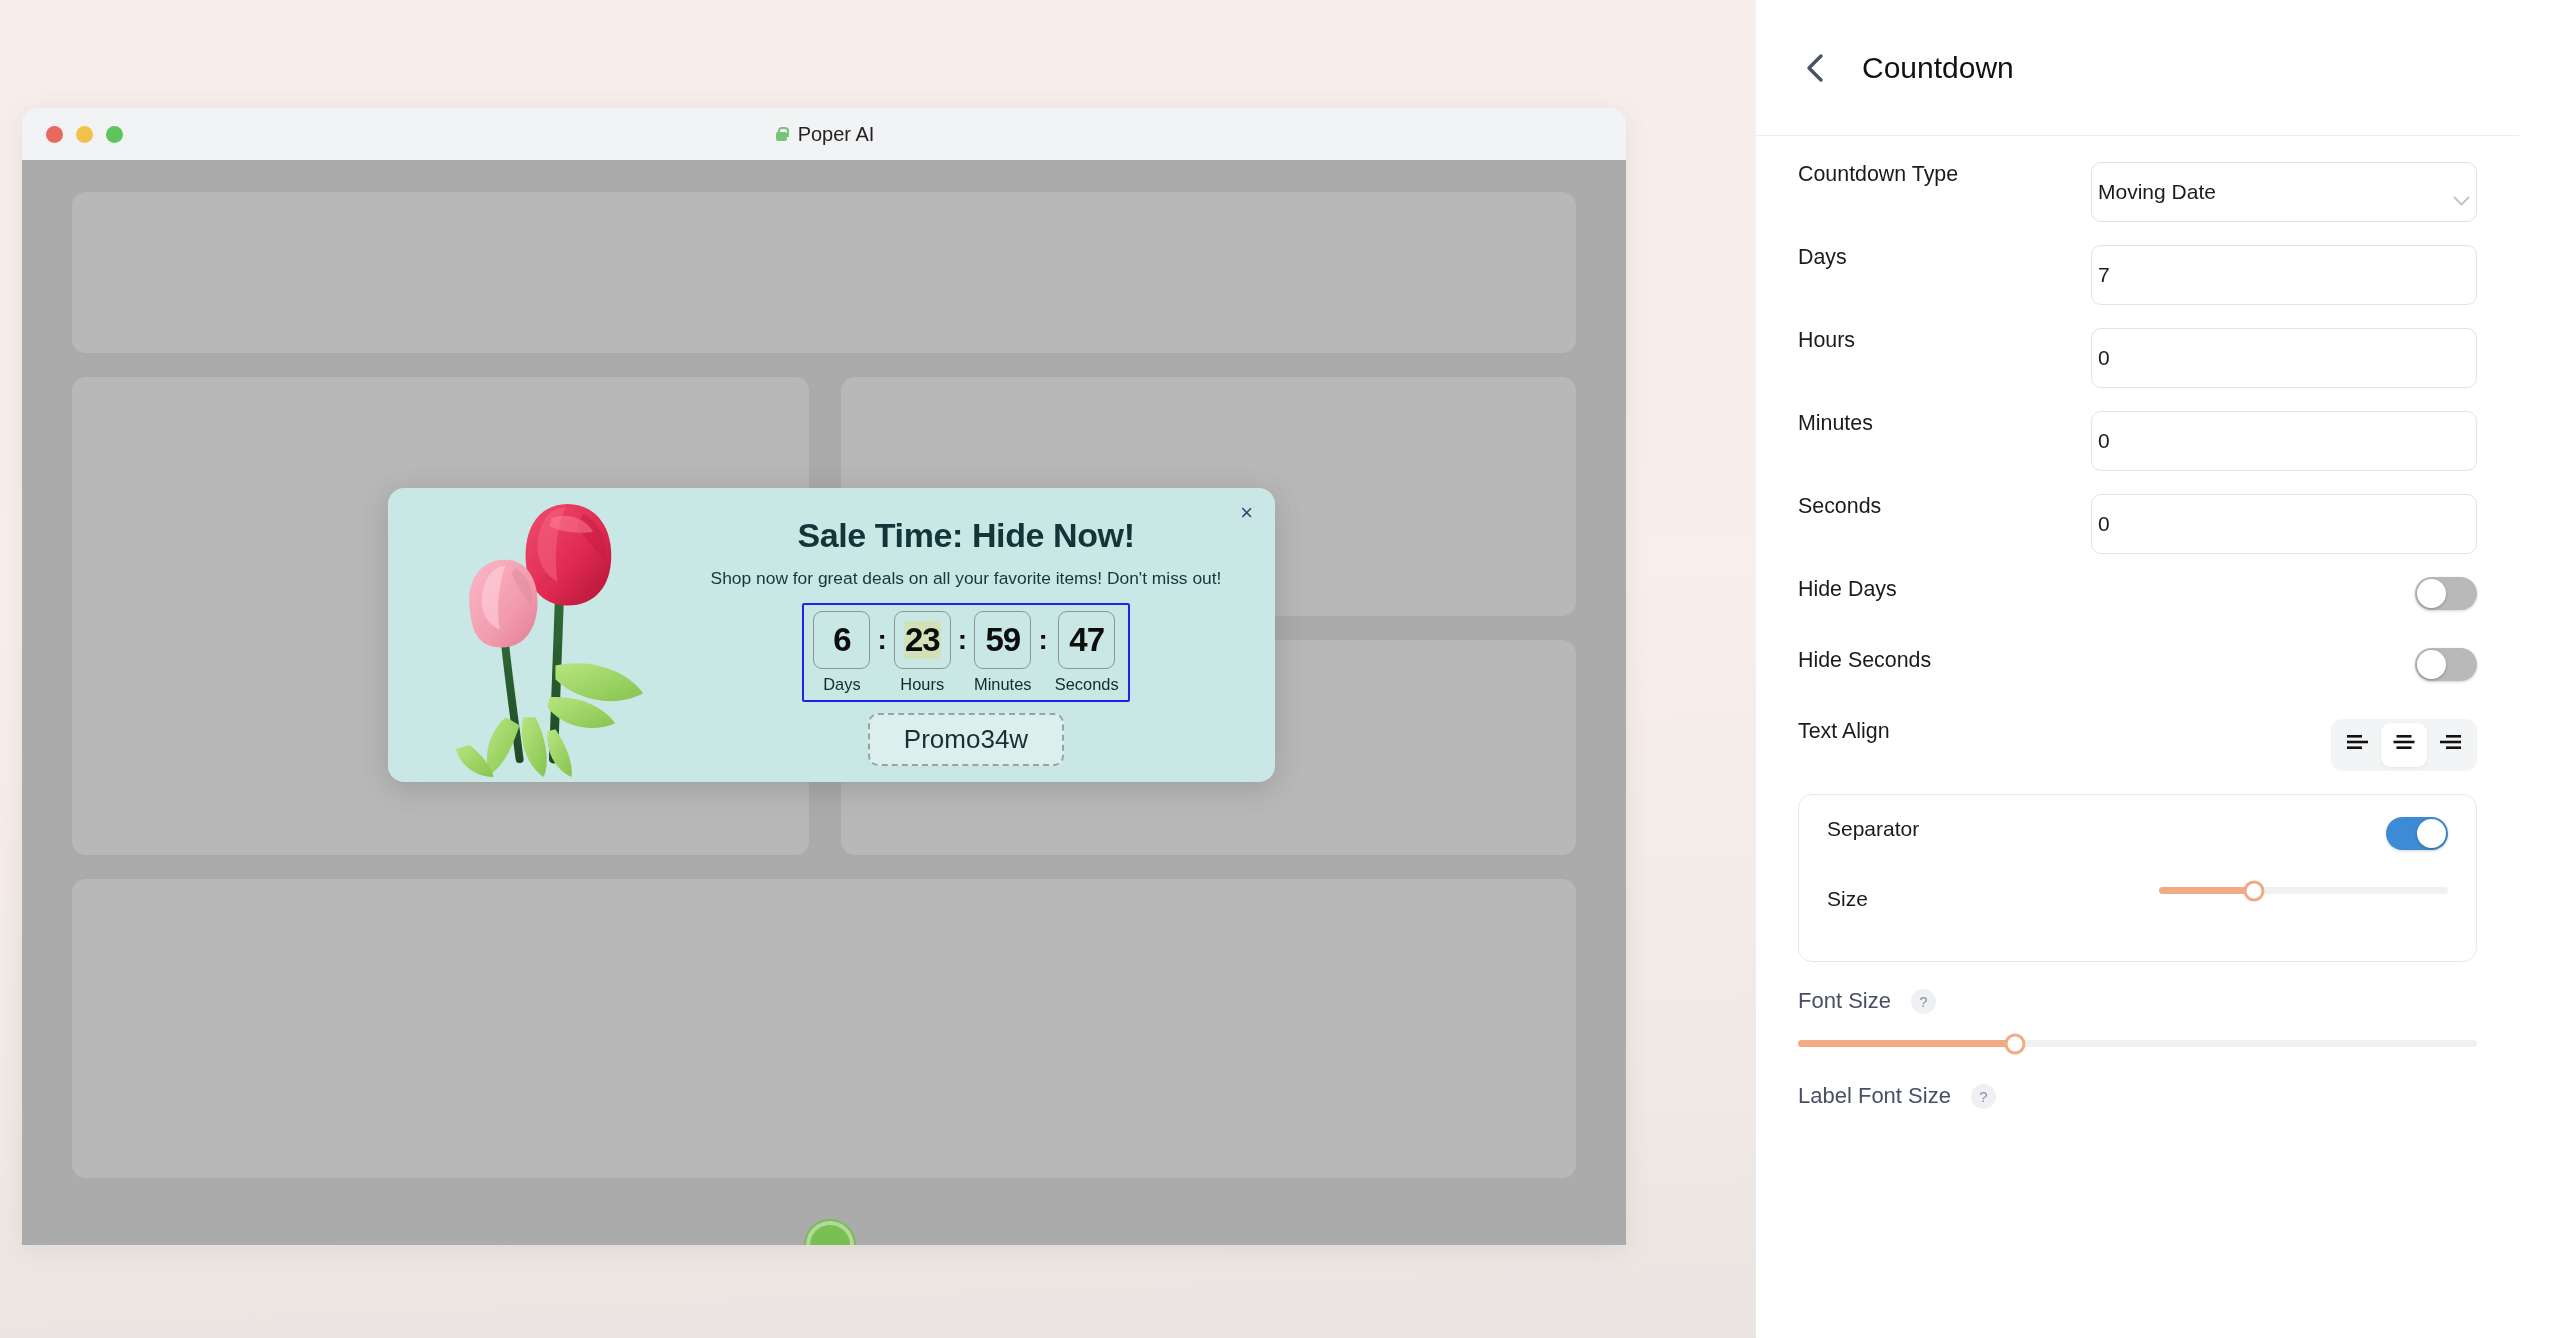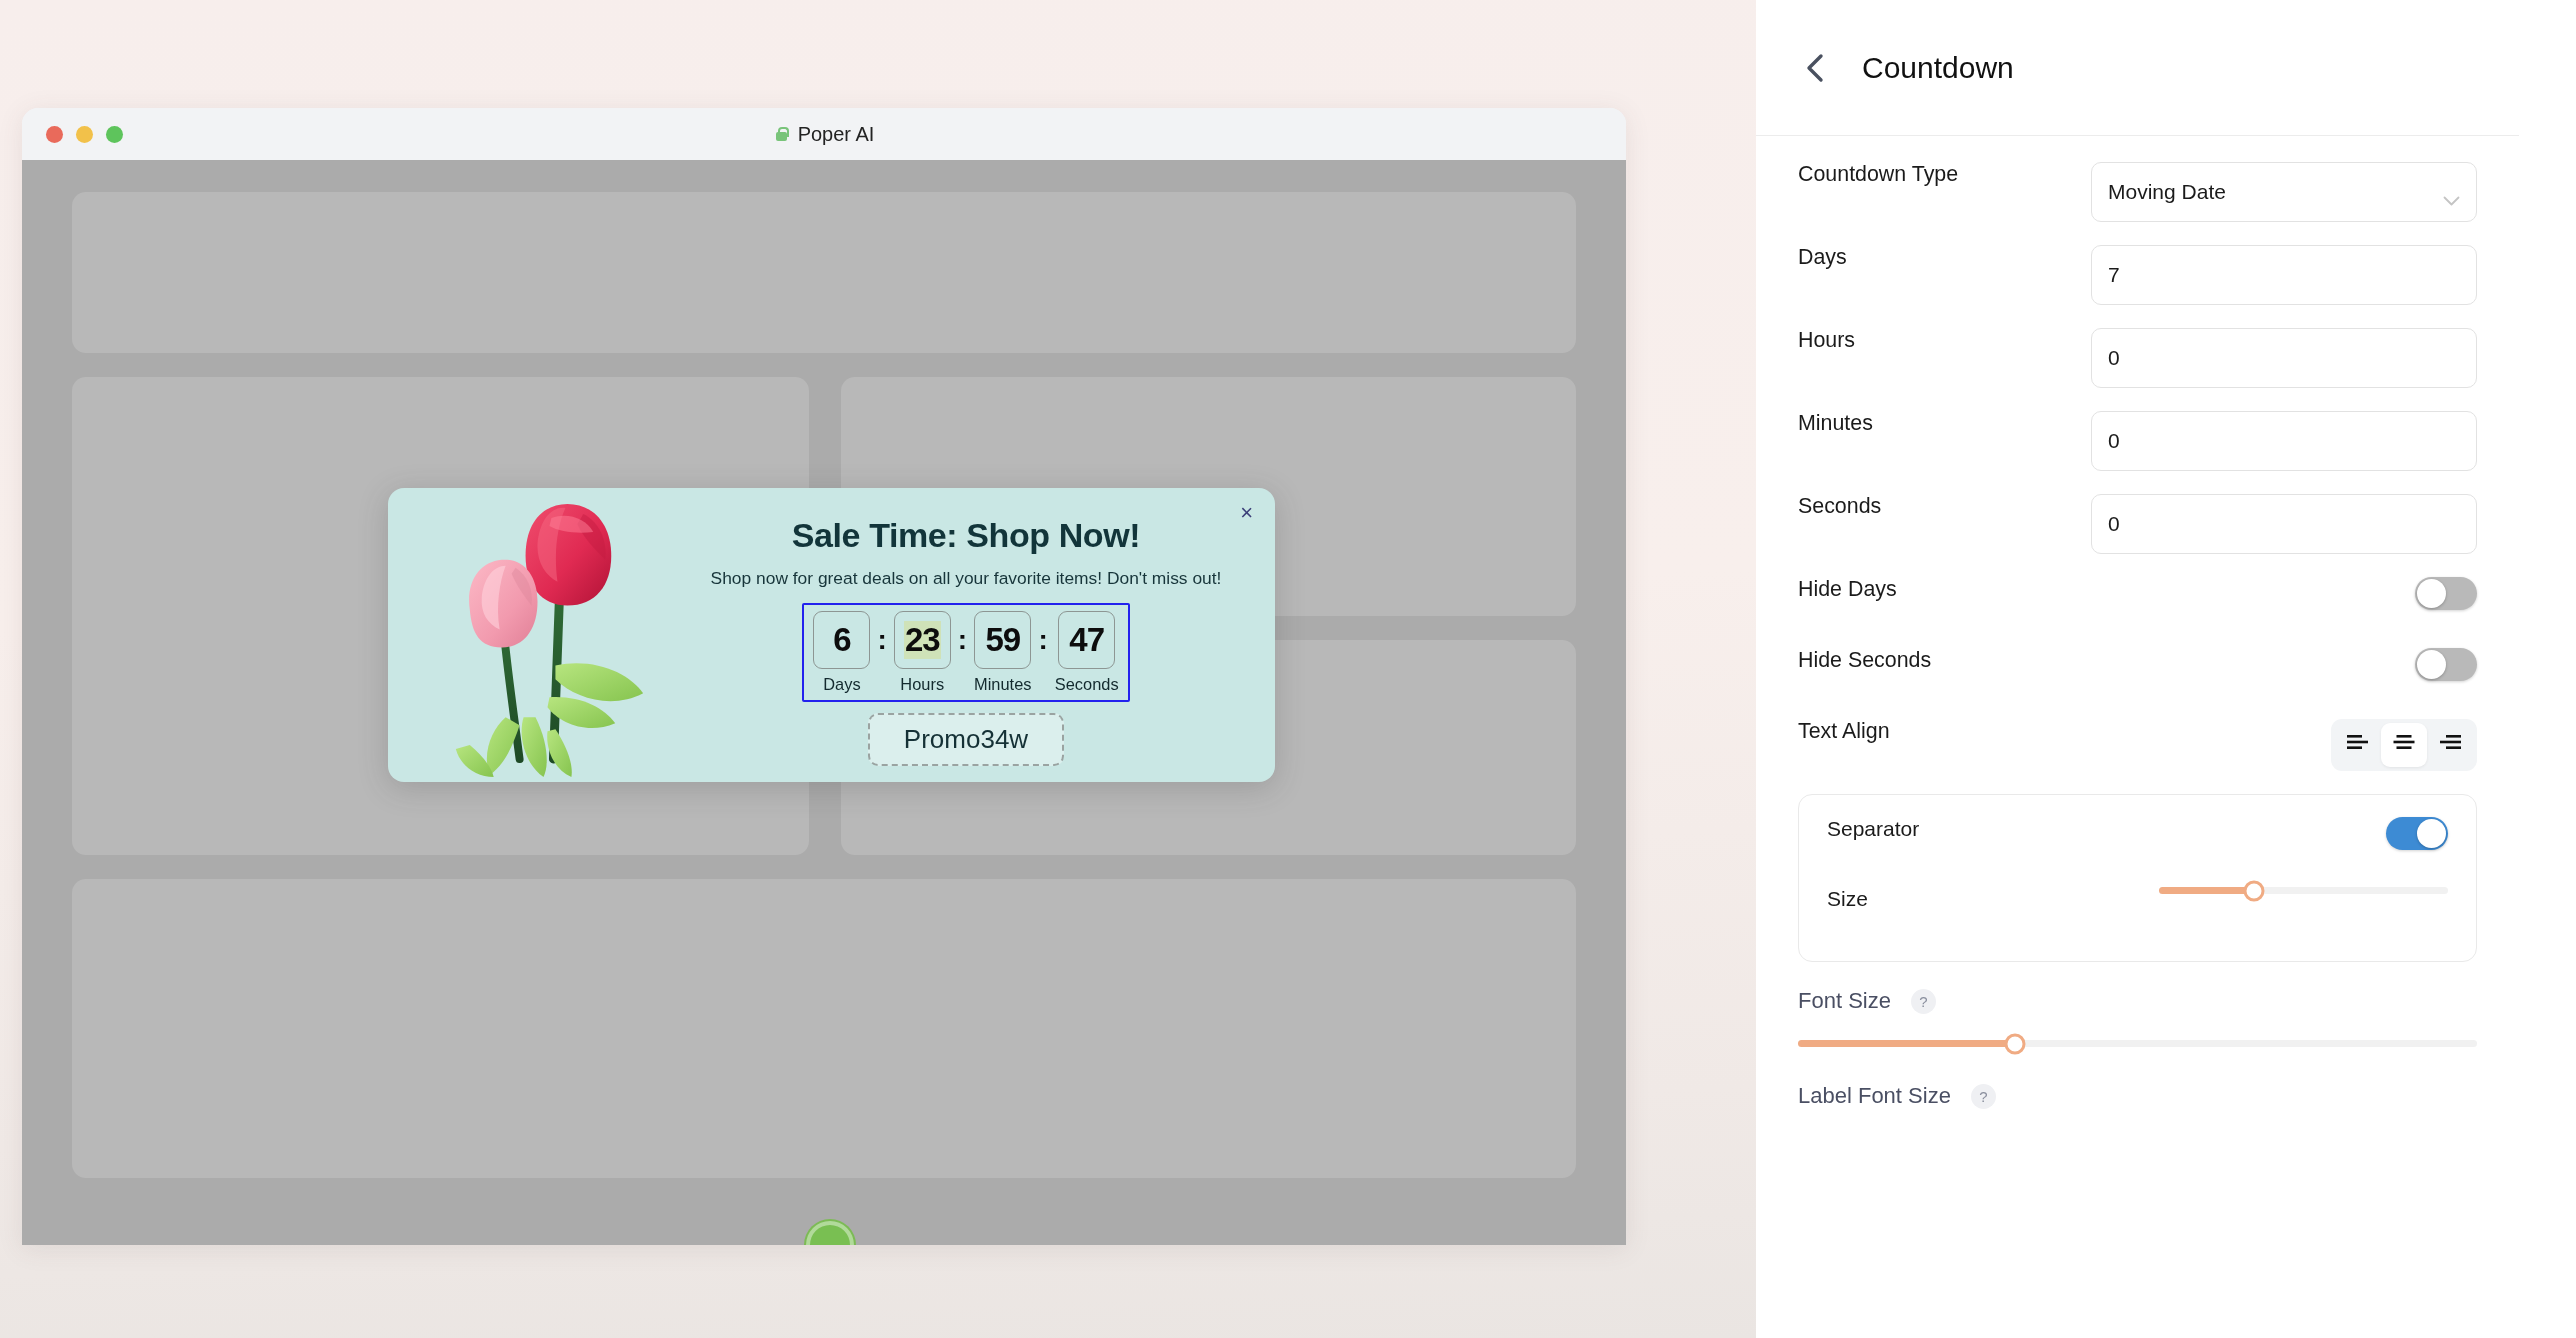--- a/index.html
+++ b/index.html
@@ -185,21 +185,21 @@
   .row-label { font-size: 21.4px; color: #1b1b1b; }
 
   .control-right { width: 386px; display: flex; justify-content: flex-end; }
 
   .select-box, .text-input {
     width: 386px; height: 60px;
     border: 1px solid #e2e2e2;
     border-radius: 10px;
     background: #fff;
     display: flex; align-items: center;
-    padding: 0 16px;
+    padding: 0 6px;
     font-size: 21px; color: #1b1b1b;
   }
   .select-box { justify-content: space-between; cursor: pointer; }
   .chev-down {
     width: 17px; height: 10px; flex-shrink: 0;
   }
 
   .toggle {
     width: 62px; height: 33px; border-radius: 17px;
     background: #b9b9b9; position: relative; cursor: pointer;
@@ -344,21 +344,21 @@
           <path d="M176 16 C192 24 200 42 198 62 C188 52 176 40 170 26 Z" fill="#c41a41" opacity="0.45"></path>
           <path d="M144 20 C160 14 178 20 186 34 C170 36 152 34 142 28 Z" fill="#ff8097" opacity="0.5"></path>
 
           <path d="M62 112 C58 84 72 64 94 62 C116 60 130 78 130 104 C130 132 116 150 94 150 C72 150 64 136 62 112 Z" fill="url(#gPink)"></path>
           <path d="M74 100 C76 80 86 68 98 68 C92 84 88 108 92 132 C80 126 73 116 74 100 Z" fill="#ffd2dc" opacity="0.6"></path>
           <path d="M108 70 C120 78 126 92 124 108 C116 98 108 86 104 76 Z" fill="#dd889c" opacity="0.45"></path>
         </svg>
       </div>
 
       <div class="popup-content">
-        <div class="popup-title">Sale Time: Shop Now!</div>
+        <div class="popup-title">Sale Time: Hide Now!</div>
         <div class="popup-sub">Shop now for great deals on all your favorite items! Don't miss out!</div>
 
         <div class="countdown-wrap">
           <div class="countdown-row">
             <div class="cd-unit">
               <div class="cd-box">6</div>
               <div class="cd-label">Days</div>
             </div>
             <div class="cd-colon">:</div>
             <div class="cd-unit">

